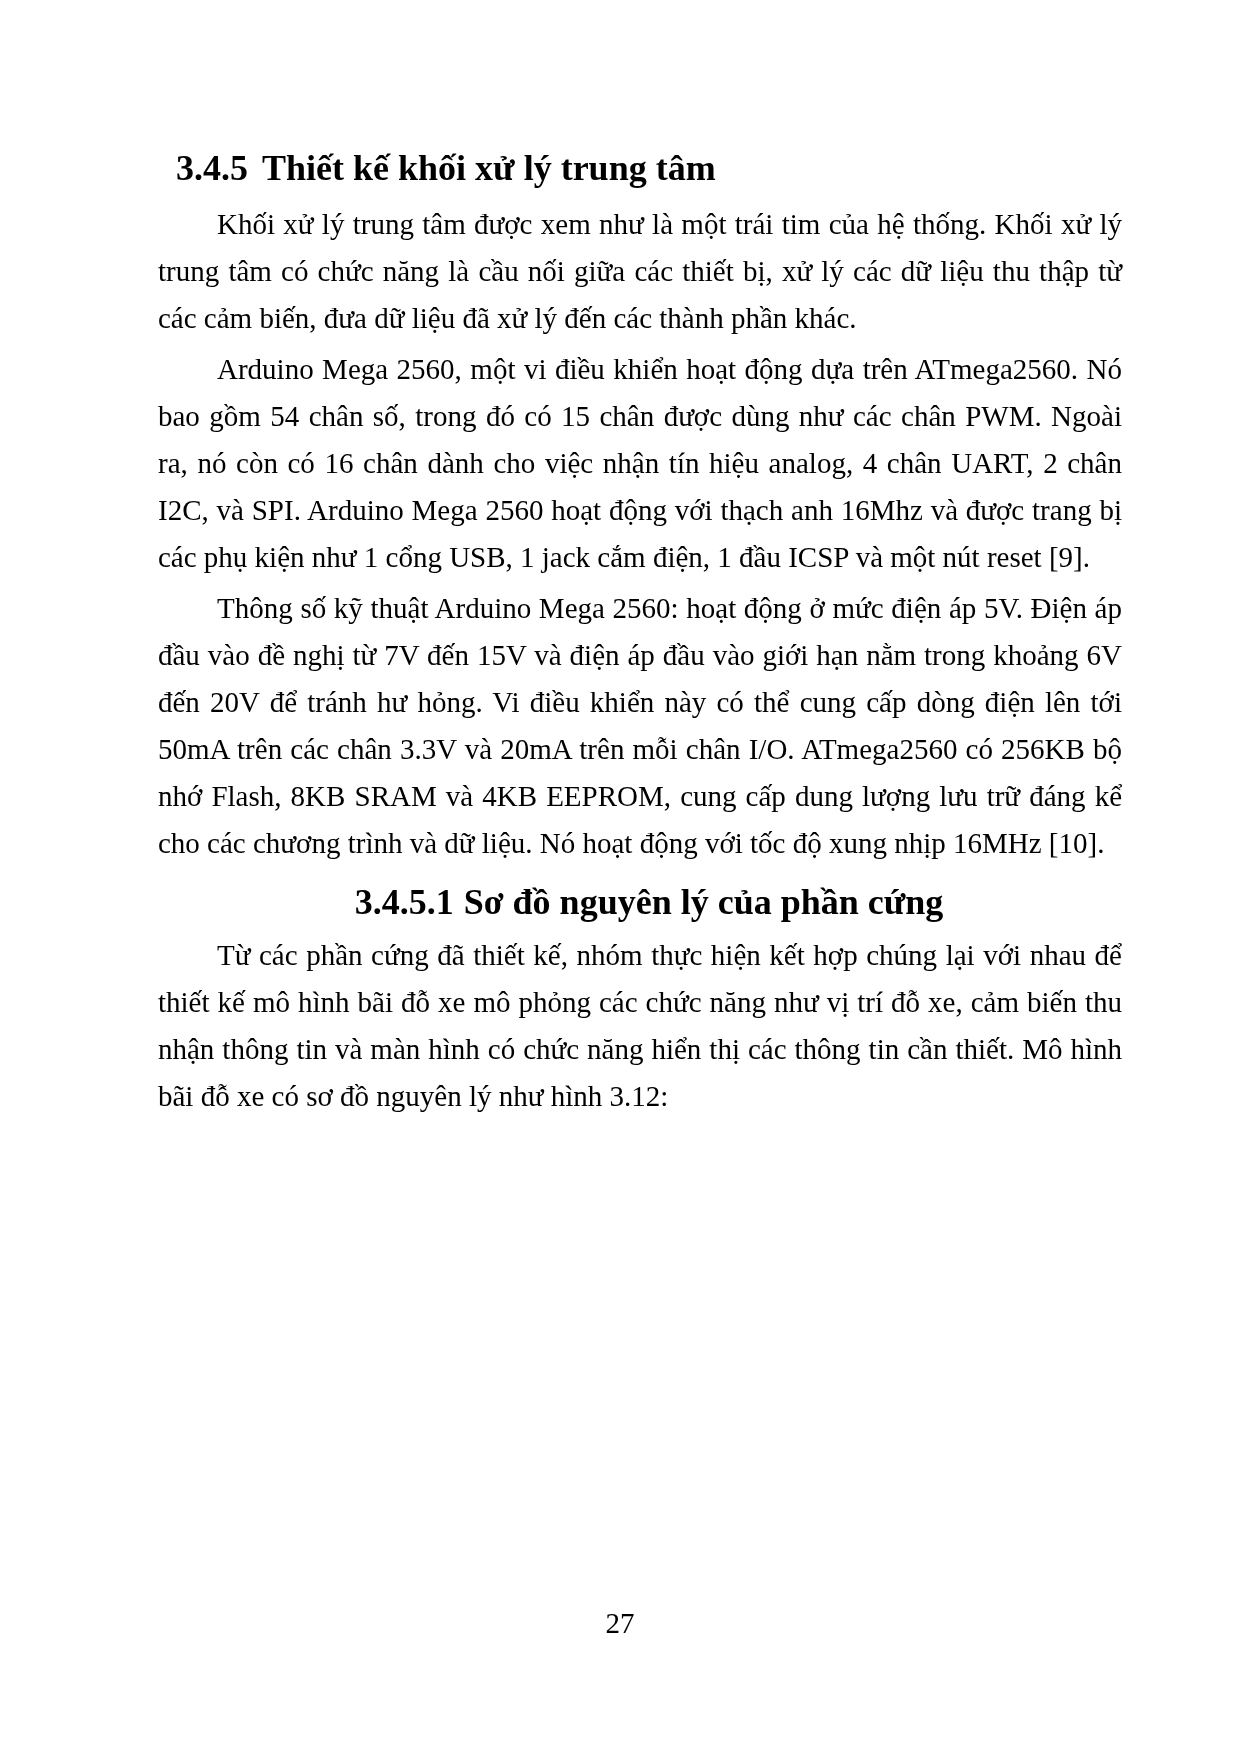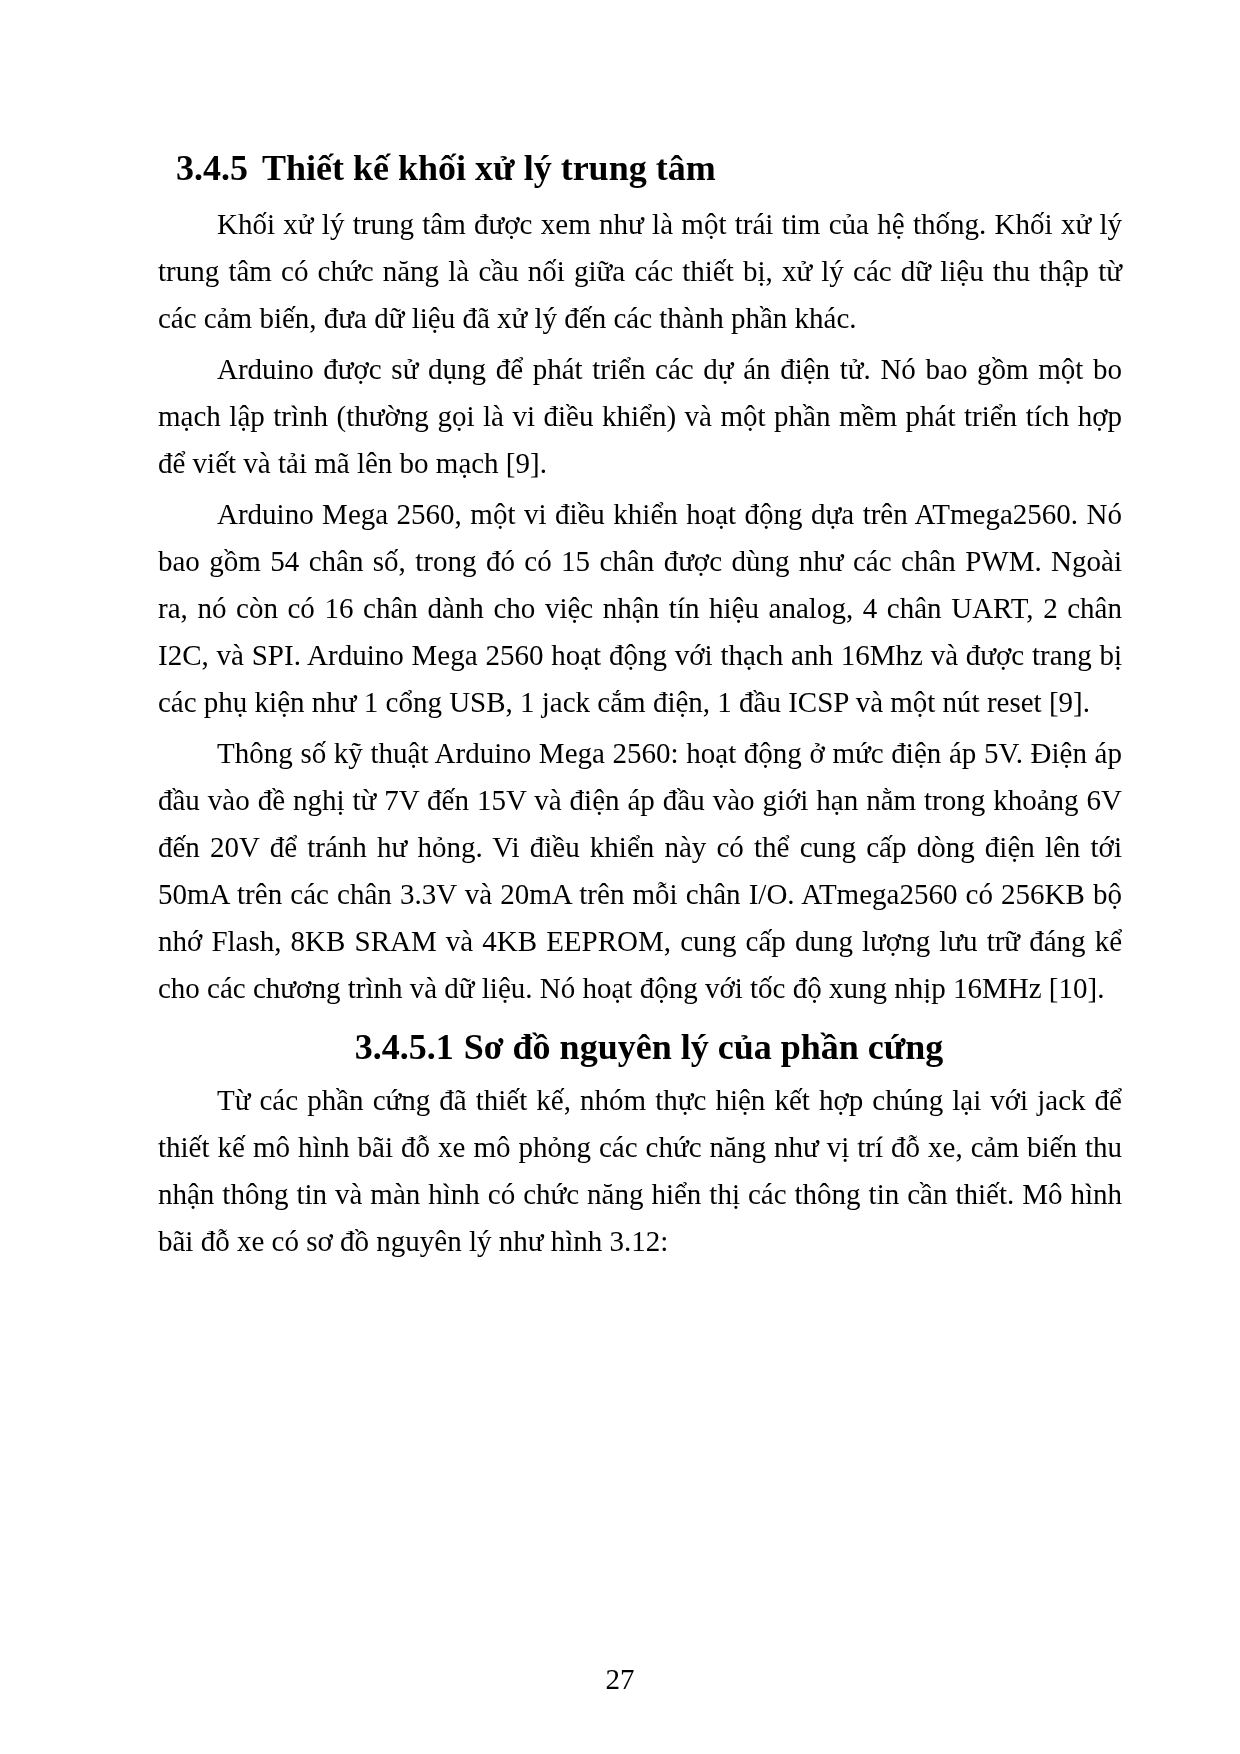--- a/index.html
+++ b/index.html
@@ -41,44 +41,43 @@
   }
   p.body-para {
     font-size: 29px;
     line-height: 47px;
     text-align: justify;
     text-indent: 59px;
     margin: 0 0 4px 0;
   }
   .page-number {
     position: absolute;
-    top: 1656px;
+    top: 1600px;
     left: 0;
     width: 100%;
     text-align: center;
     font-size: 29px;
     line-height: 47px;
   }
 </style>
 </head>
 <body>
 
 <div class="page">
   <div class="content">
 
     <h2 class="sec-heading"><span class="hnum">3.4.5</span><span>Thiết kế khối xử lý trung tâm</span></h2>
 
     <p class="body-para">Khối xử lý trung tâm được xem như là một trái tim của hệ thống. Khối xử lý trung tâm có chức năng là cầu nối giữa các thiết bị, xử lý các dữ liệu thu thập từ các cảm biến, đưa dữ liệu đã xử lý đến các thành phần khác.</p>
 
-    <p class="body-para">Arduino được sử dụng để phát triển các dự án điện tử. Nó bao gồm một bo mạch lập trình (thường gọi là vi điều khiển) và một phần mềm phát triển tích hợp để viết và tải mã lên bo mạch [9].</p>
 
     <p class="body-para">Arduino Mega 2560, một vi điều khiển hoạt động dựa trên ATmega2560. Nó bao gồm 54 chân số, trong đó có 15 chân được dùng như các chân PWM. Ngoài ra, nó còn có 16 chân dành cho việc nhận tín hiệu analog, 4 chân UART, 2 chân I2C, và SPI. Arduino Mega 2560 hoạt động với thạch anh 16Mhz và được trang bị các phụ kiện như 1 cổng USB, 1 jack cắm điện, 1 đầu ICSP và một nút reset [9].</p>
 
     <p class="body-para">Thông số kỹ thuật Arduino Mega 2560: hoạt động ở mức điện áp 5V. Điện áp đầu vào đề nghị từ 7V đến 15V và điện áp đầu vào giới hạn nằm trong khoảng 6V đến 20V để tránh hư hỏng. Vi điều khiển này có thể cung cấp dòng điện lên tới 50mA trên các chân 3.3V và 20mA trên mỗi chân I/O. ATmega2560 có 256KB bộ nhớ Flash, 8KB SRAM và 4KB EEPROM, cung cấp dung lượng lưu trữ đáng kể cho các chương trình và dữ liệu. Nó hoạt động với tốc độ xung nhịp 16MHz [10].</p>
 
     <h2 class="sec-heading sub"><span class="hnum">3.4.5.1</span><span>Sơ đồ nguyên lý của phần cứng</span></h2>
 
-    <p class="body-para">Từ các phần cứng đã thiết kế, nhóm thực hiện kết hợp chúng lại với jack để thiết kế mô hình bãi đỗ xe mô phỏng các chức năng như vị trí đỗ xe, cảm biến thu nhận thông tin và màn hình có chức năng hiển thị các thông tin cần thiết. Mô hình bãi đỗ xe có sơ đồ nguyên lý như hình 3.12:</p>
+    <p class="body-para">Từ các phần cứng đã thiết kế, nhóm thực hiện kết hợp chúng lại với nhau để thiết kế mô hình bãi đỗ xe mô phỏng các chức năng như vị trí đỗ xe, cảm biến thu nhận thông tin và màn hình có chức năng hiển thị các thông tin cần thiết. Mô hình bãi đỗ xe có sơ đồ nguyên lý như hình 3.12:</p>
 
   </div>
 
   <div class="page-number">27</div>
 </div>
 
 </body></html>

